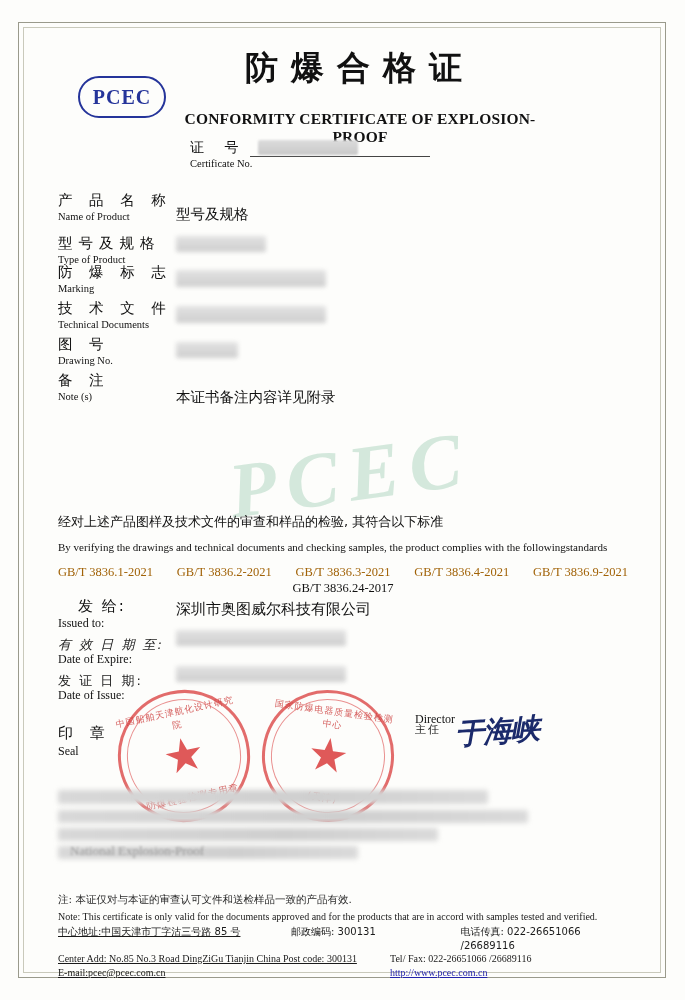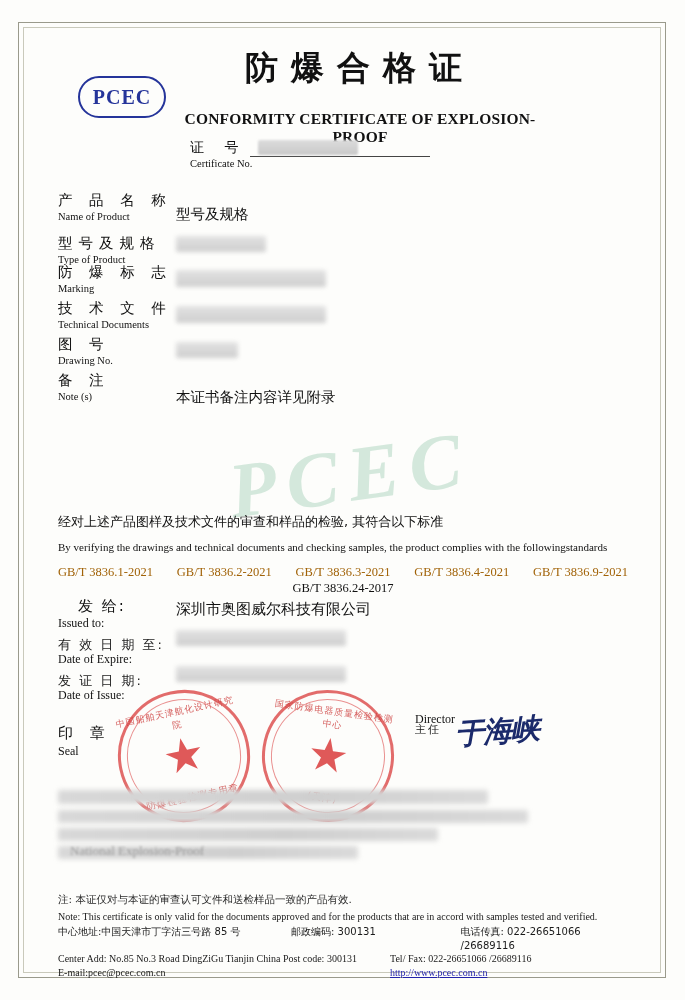--- a/index.html
+++ b/index.html
@@ -213,20 +213,21 @@
     font-size: 15px;
     color: #111;
   }
   .expire-cn {
     position: absolute;
     left: 58px; top: 636px;
     font-family: "DejaVu Sans", sans-serif;
     font-size: 13px;
     letter-spacing: 2px;
     color: #222;
+    font-style: italic;
   }
   .expire-en {
     position: absolute;
     left: 58px; top: 652px;
     font-size: 12px;
     color: #111;
   }
   .issue-cn {
     position: absolute;
     left: 58px; top: 672px;
@@ -362,21 +363,21 @@
     margin-top: 4px;
   }
   .footer-grid {
     position: absolute;
     left: 58px; top: 925px;
     width: 572px;
     font-size: 10px;
     line-height: 1.35;
   }
   .fg-row { display: flex; justify-content: space-between; }
-  .fg-left { width: 330px; }
+  .fg-left { width: 330px; text-decoration: underline; }
   .fg-right { width: 240px; text-align: left; }
   .fg-cn { font-family: "DejaVu Sans", sans-serif; font-size: 10px; }
   .link { color: #2222aa; text-decoration: underline; }
 </style>
 </head>
 <body>
 
 <div class="page">
 
   <div class="border-outer"></div>

